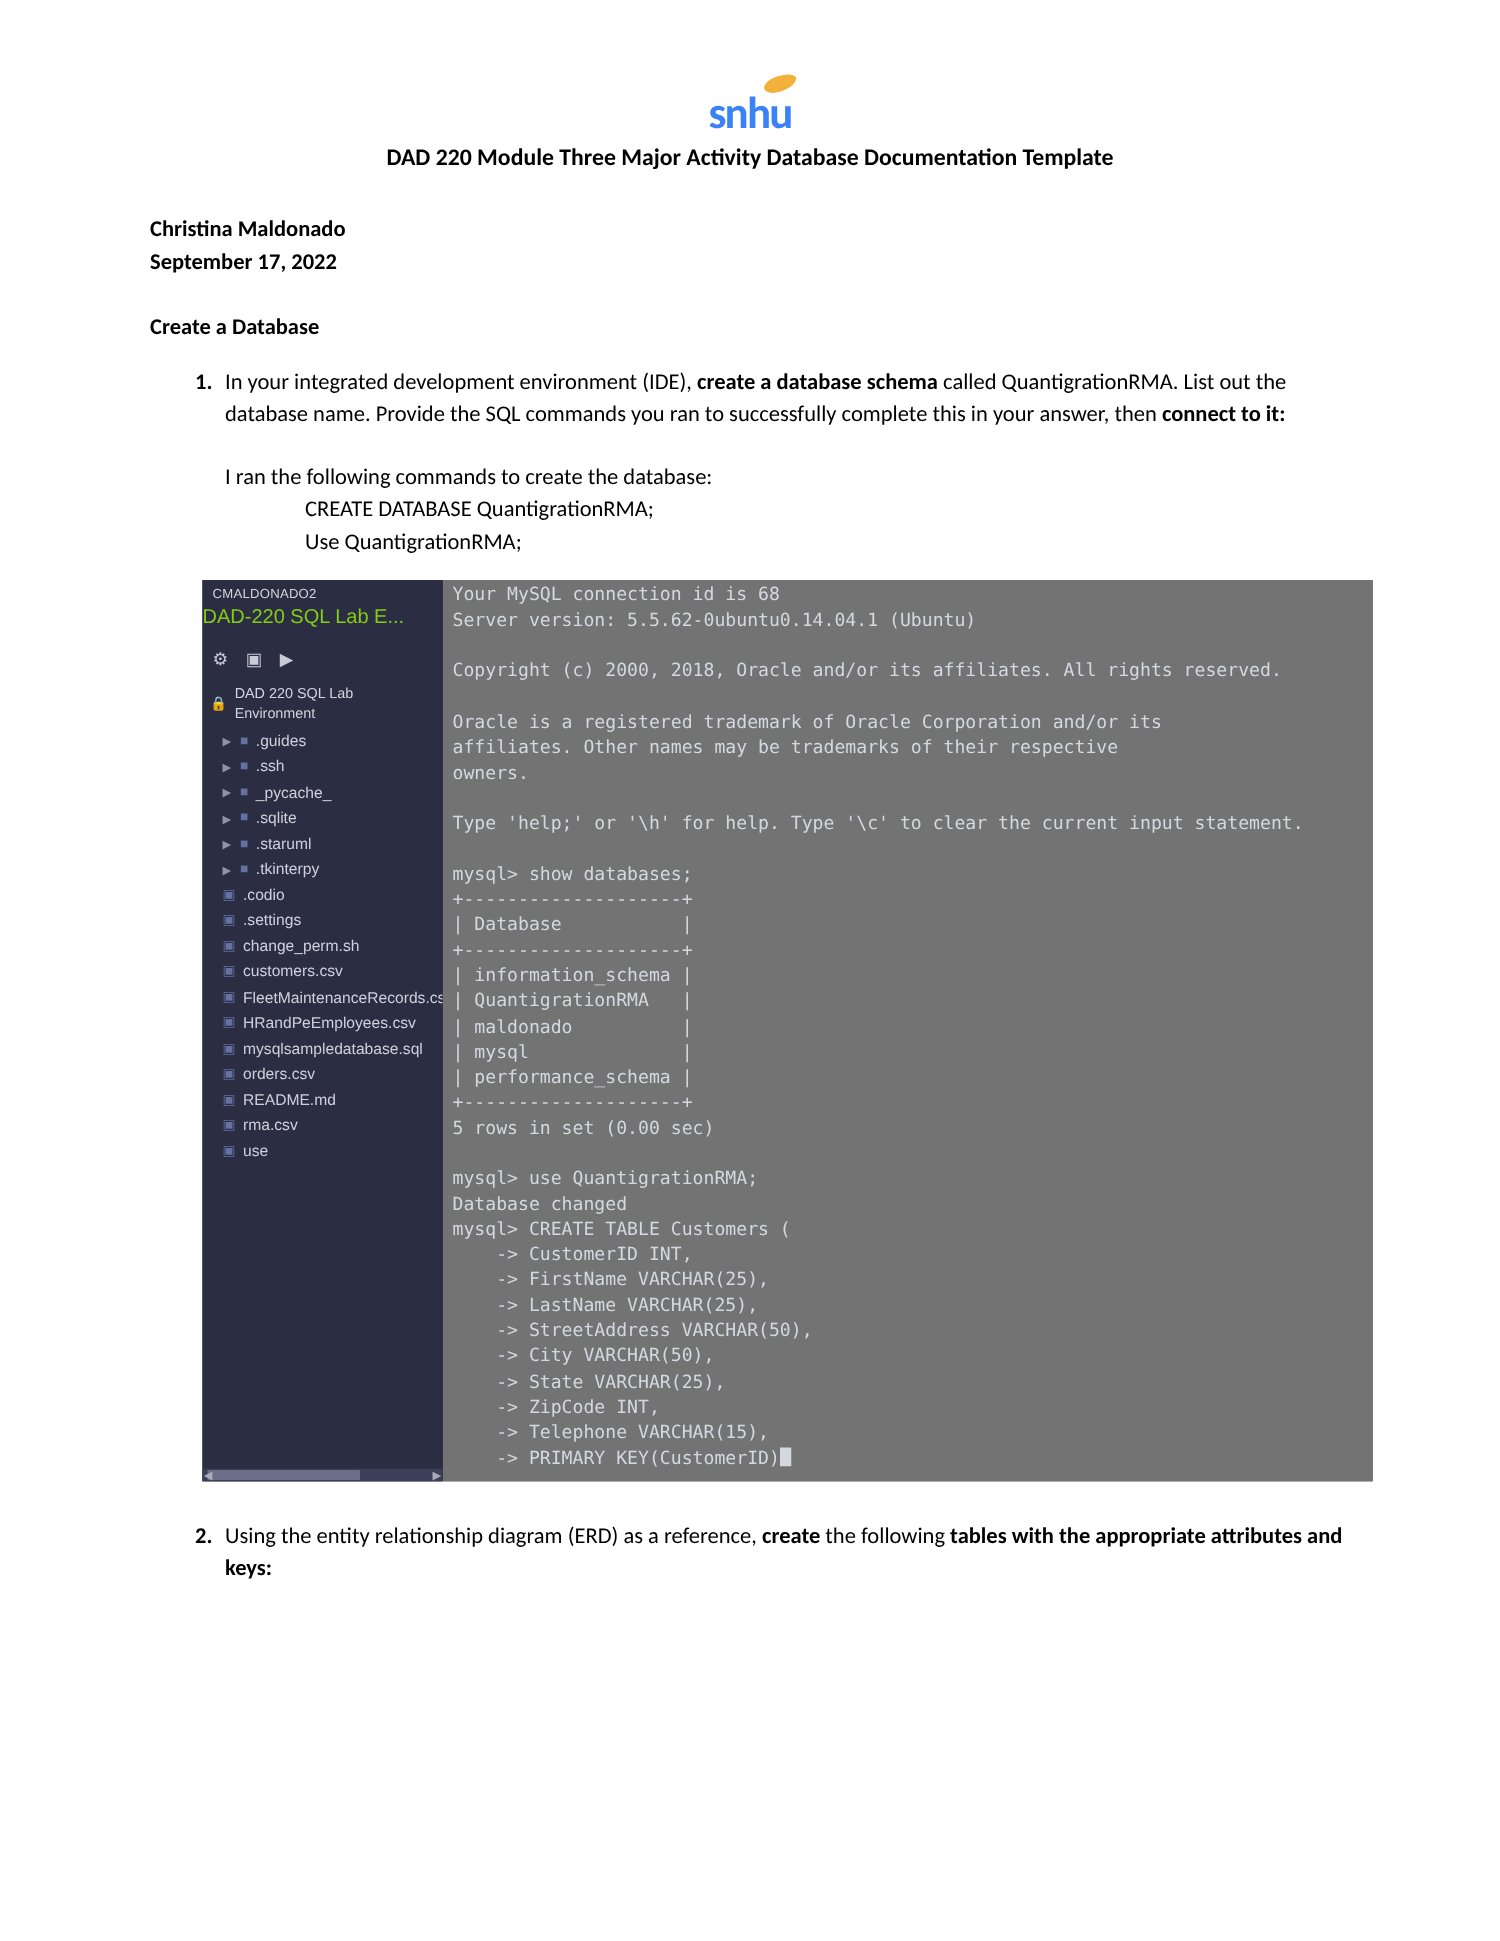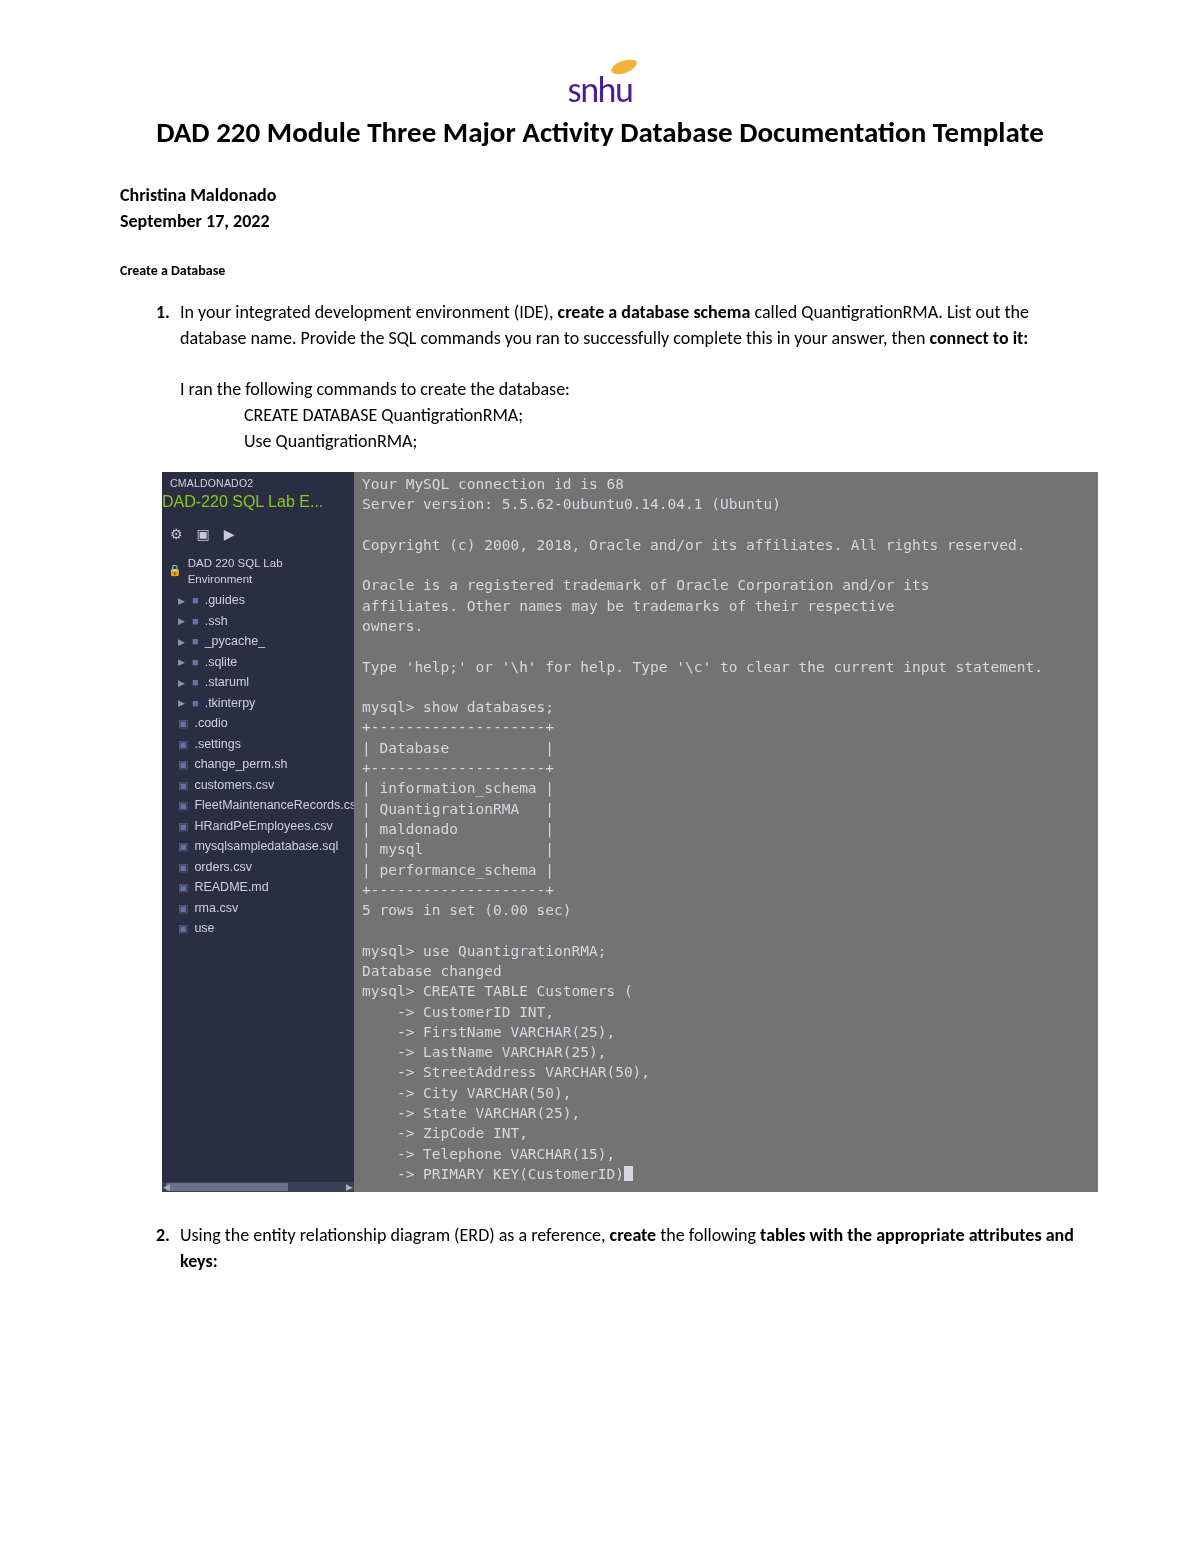--- a/index.html
+++ b/index.html
@@ -25,39 +25,39 @@
   .logo-flame {
     width: 24px;
     height: 14px;
     background: #f2b13a;
     border-radius: 60% 40% 60% 40% / 60% 30% 70% 40%;
     display: block;
     margin-left: 48px;
     transform: skewX(-18deg) rotate(-6deg);
   }
   .logo-text {
-    color: #4c1d95;
-    font-weight: 400;
+    color: #3b82f6;
+    font-weight: 700;
     font-size: 36px;
     letter-spacing: -1.5px;
     line-height: 0.9;
   }
   h1.doc-title {
     text-align: center;
-    font-size: 29px;
+    font-size: 19px;
     font-weight: 700;
     margin: 4px 0 34px 0;
   }
   .meta p {
     margin: 0 0 4px 0;
     font-weight: 700;
     font-size: 18px;
   }
   h2.section {
-    font-size: 14px;
+    font-size: 18px;
     font-weight: 700;
     margin: 30px 0 20px 0;
   }
   ol.main-list {
     padding-left: 54px;
     margin: 0;
     font-size: 18px;
   }
   ol.main-list > li {
     margin-bottom: 18px;

